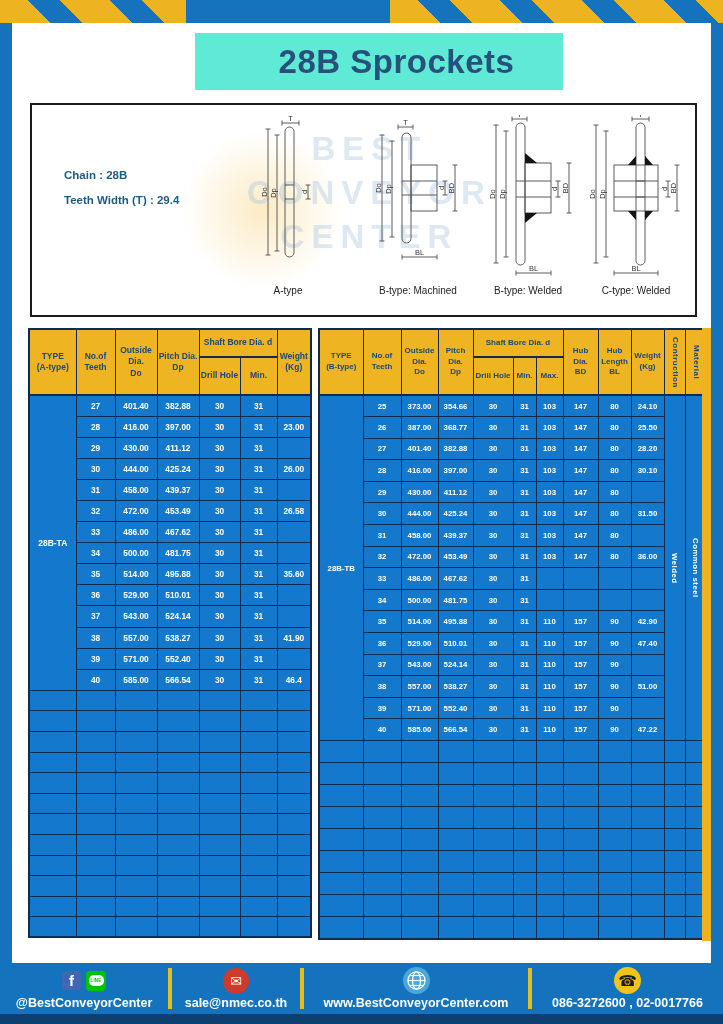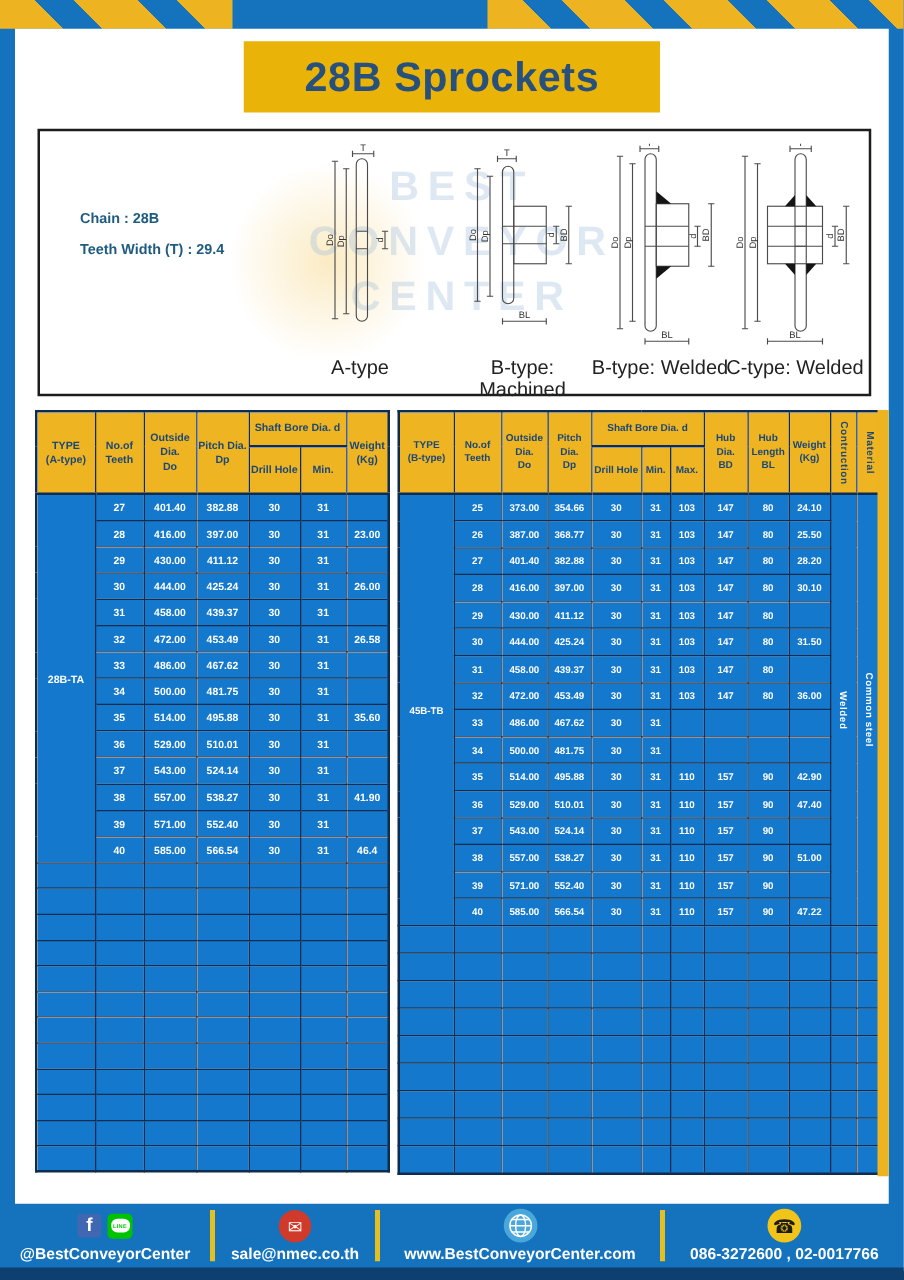--- a/index.html
+++ b/index.html
@@ -6,34 +6,34 @@
   body{
     width:723px;height:1024px;position:relative;overflow:hidden;
     background:#1573bd;font-family:"Liberation Sans",sans-serif;
   }
   .hazard{position:absolute;top:0;height:23px;
     background:repeating-linear-gradient(45deg,#edb320 0 36px,#1573bd 36px 58px);}
   .hazard-left{left:0;width:186px;}
   .hazard-right{left:390px;width:333px;}
   .white-panel{position:absolute;left:12px;top:23px;width:699px;height:940px;background:#ffffff;}
 
-  .title-box{position:absolute;left:183px;top:10px;width:333px;height:57px;background:#eab308;
-    display:flex;align-items:center;justify-content:center;}
+  .title-box{position:absolute;left:183px;top:10px;width:333px;height:57px;background:#5eead4;
+    display:flex;align-items:center;justify-content:center;padding-left:35px;}
   .title-box .t{font-size:33px;font-weight:bold;color:#27517c;letter-spacing:.5px;}
 
   .diagram-panel{position:absolute;left:18px;top:80px;width:663px;height:210px;background:#fff;
     border:2px solid #1c1c1c;}
   .specs{position:absolute;left:32px;top:58px;}
   .spec-line{font-size:11.5px;font-weight:bold;color:#1e5b80;line-height:25px;white-space:nowrap;}
   .watermark{position:absolute;left:215px;top:22px;color:rgba(150,185,215,.32);
     font-size:33px;font-weight:bold;letter-spacing:7px;line-height:44px;text-align:center;pointer-events:none;}
   .wm-blob{position:absolute;left:150px;top:25px;width:160px;height:160px;
     background:radial-gradient(circle,rgba(242,190,60,.30) 0%,rgba(242,190,60,0) 70%);pointer-events:none;}
   .fig{position:absolute;top:10px;width:112px;text-align:center;}
-  .fig-label{font-size:16px;color:#222;margin-top:0;}
+  .fig-label{font-size:10px;color:#222;margin-top:0;}
   .diag line,.diag rect{stroke:#4a4a4a;stroke-width:.9;fill:none;}
   .diag path.weld{fill:#151515;stroke:none;}
   .diag text{font-size:7.5px;fill:#333;stroke:none;text-anchor:middle;font-family:"Liberation Sans",sans-serif;}
 
   .table-wrap{position:absolute;top:305px;}
   .table-left{left:16px;width:282px;}
   .table-right{left:306px;width:387px;}
   .edge-strip{position:absolute;left:690px;top:305px;width:9px;height:613px;background:#edb320;}
 
   table.tbl{border-collapse:collapse;table-layout:fixed;width:100%;border:2px solid #0e2c50;}
@@ -524,21 +524,21 @@
             <th rowspan="2" class="vert">Material</th>
           </tr>
           <tr>
             <th>Drill Hole</th>
             <th>Min.</th>
             <th>Max.</th>
           </tr>
         </thead>
         <tbody>
           <tr style="height: 21.6px;">
-            <td rowspan="16" class="type-cell">45B-TB</td>
+            <td rowspan="16" class="type-cell">28B-TB</td>
             <td>25</td>
             <td>373.00</td>
             <td>354.66</td>
             <td>30</td>
             <td>31</td>
             <td>103</td>
             <td>147</td>
             <td>80</td>
             <td>24.10</td>
             <td rowspan="16" class="vert">Welded</td>

